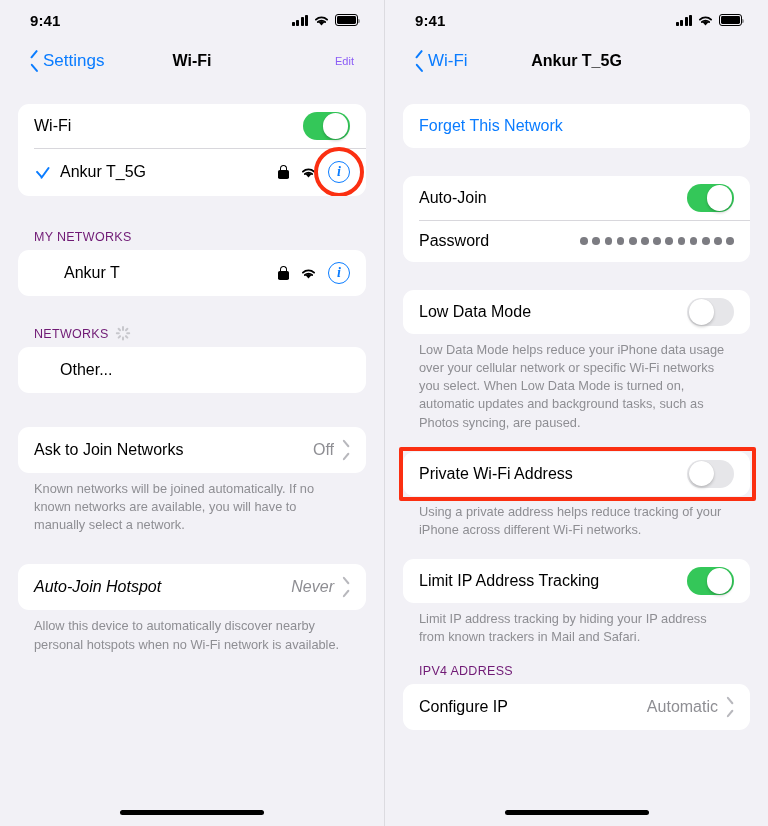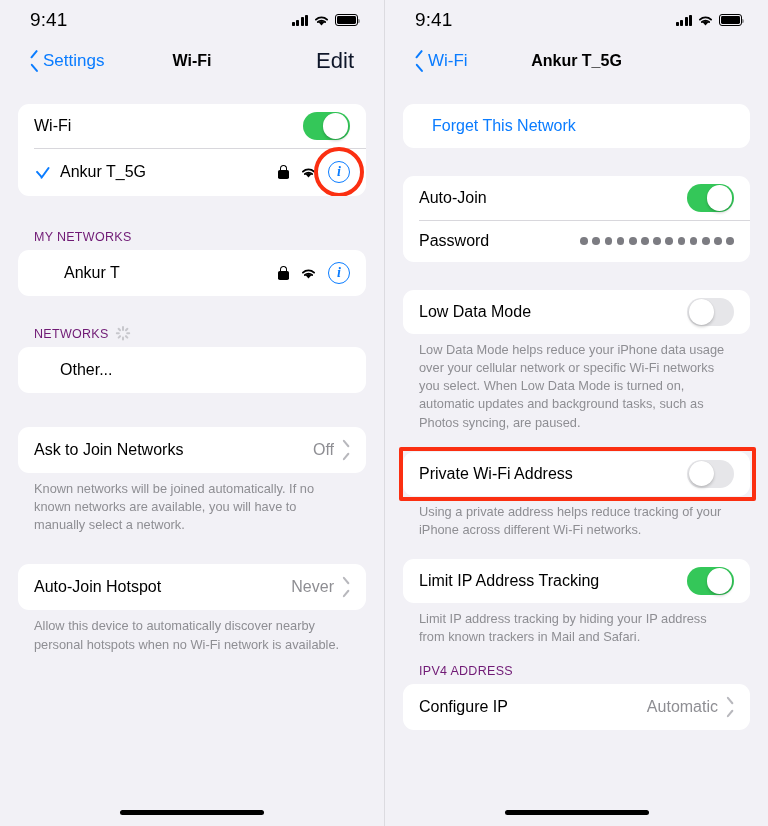--- a/index.html
+++ b/index.html
@@ -20,21 +20,21 @@
   .panel.right { border-left: 1px solid #dcdbe0; }
 
   
   .statusbar {
     height: 40px;
     display: flex; align-items: center;
     padding: 0 26px 0 30px;
     position: relative;
   }
   .status-time {
-    font-size: 19px; font-weight: normal; color: #000;
+    font-size: 15px; font-weight: bold; color: #000;
     letter-spacing: 0.1px;
   }
   .status-right {
     margin-left: auto;
     display: flex; align-items: center; gap: 5px;
   }
   .sig-bars { display: flex; align-items: flex-end; gap: 1.5px; height: 11px; }
   .sig-bars i { display: block; width: 3px; background: #000; border-radius: 0.8px; }
   .sig-bars i:nth-child(1){ height: 4px; }
   .sig-bars i:nth-child(2){ height: 6px; }
@@ -70,42 +70,42 @@
     background: #0a7cff; border-radius: 2px;
   }
   .chev-left::before { top: 4px; transform: rotate(-50deg); transform-origin: left center; }
   .chev-left::after  { top: 10.3px; transform: rotate(50deg); transform-origin: left center; }
   .nav-title {
     position: absolute; left: 0; right: 0; text-align: center;
     font-size: 16px; font-weight: bold; color: #000;
     pointer-events: none;
   }
   .nav-right {
-    margin-left: auto; color: #0f172a; font-size: 22px; cursor: pointer; z-index: 2;
+    margin-left: auto; color: #8b5cf6; font-size: 11px; cursor: pointer; z-index: 2;
   }
 
   
   .content { padding: 0 18px; }
   .group {
     background: #fff;
     border-radius: 11px;
     overflow: hidden;
   }
   .row {
     display: flex; align-items: center;
     min-height: 44px;
     padding: 0 16px;
     position: relative;
   }
   .row + .row::before {
     content: ""; position: absolute; left: 16px; right: 0; top: 0;
     height: 1px; background: #d8d7dc;
   }
   .row-label { font-size: 16px; color: #000; flex: 1; }
-  .row-label.blue { color: #0a7cff; margin-left: 13px; }
+  .row-label.blue { color: #0a7cff; }
   .row-value { font-size: 16px; color: #8e8e93; margin-right: 6px; }
   .chev-right {
     width: 8px; height: 13px; position: relative; flex: none; margin-left: 2px;
   }
   .chev-right::before, .chev-right::after {
     content: ""; position: absolute; right: 1px; width: 9px; height: 2px;
     background: #b8b8bd; border-radius: 2px;
   }
   .chev-right::before { top: 2.5px; transform: rotate(50deg); transform-origin: right center; }
   .chev-right::after  { top: 8.3px; transform: rotate(-50deg); transform-origin: right center; }
@@ -334,21 +334,21 @@
           <div class="row-label">Ask to Join Networks</div>
           <div class="row-value">Off</div>
           <span class="chev-right"></span>
         </div>
       </div>
       <div class="footnote">Known networks will be joined automatically. If no known networks are available, you will have to manually select a network.</div>
 
       <div class="sp30"></div>
 
       <div class="group">
-        <div class="row" style="min-height:46px;">
+        <div class="row" style="min-height:46px;font-style:italic;">
           <div class="row-label">Auto-Join Hotspot</div>
           <div class="row-value">Never</div>
           <span class="chev-right"></span>
         </div>
       </div>
       <div class="footnote">Allow this device to automatically discover nearby personal hotspots when no Wi-Fi network is available.</div>
     </div>
 
     <div class="home-ind"></div>
   </div>

